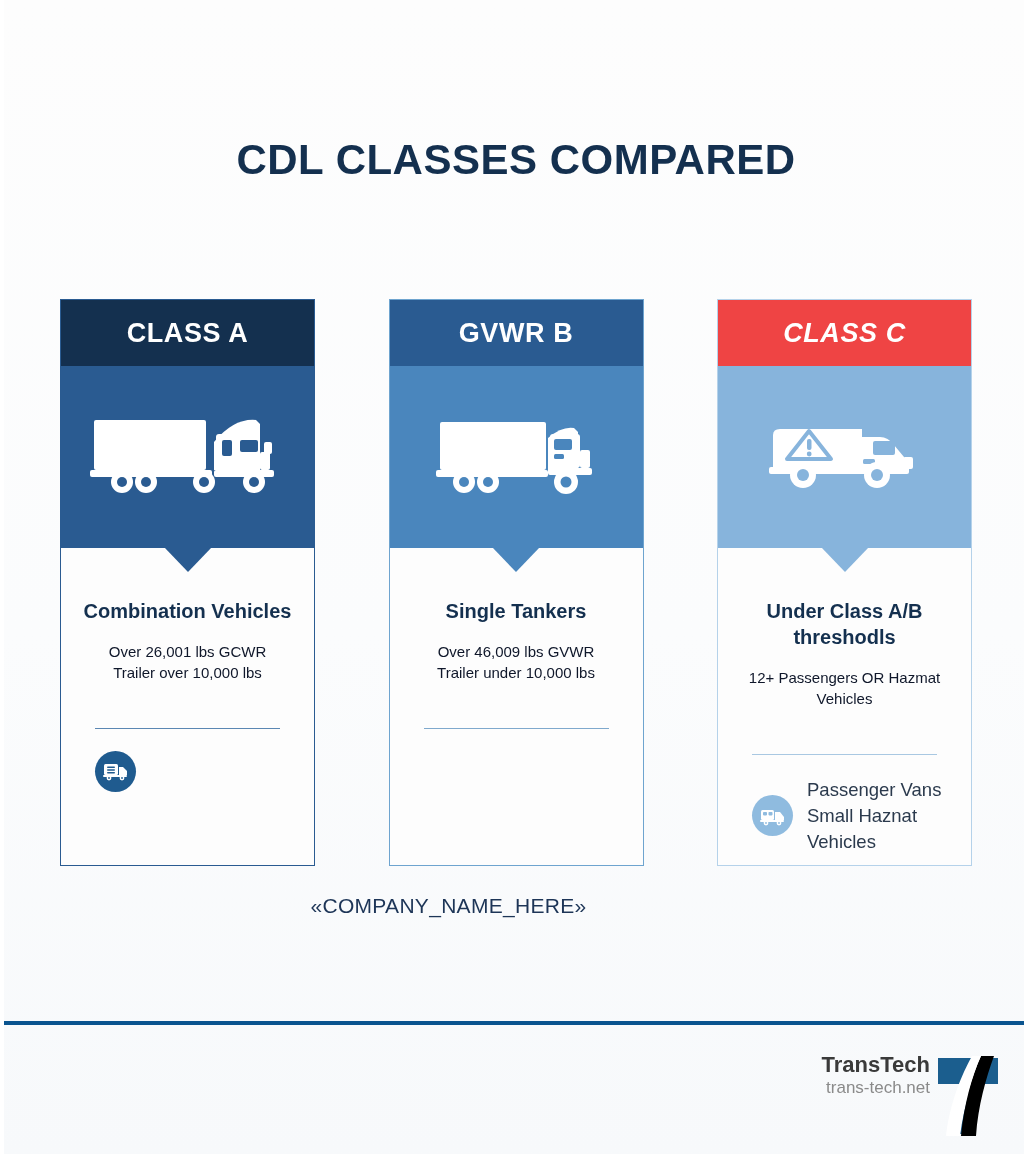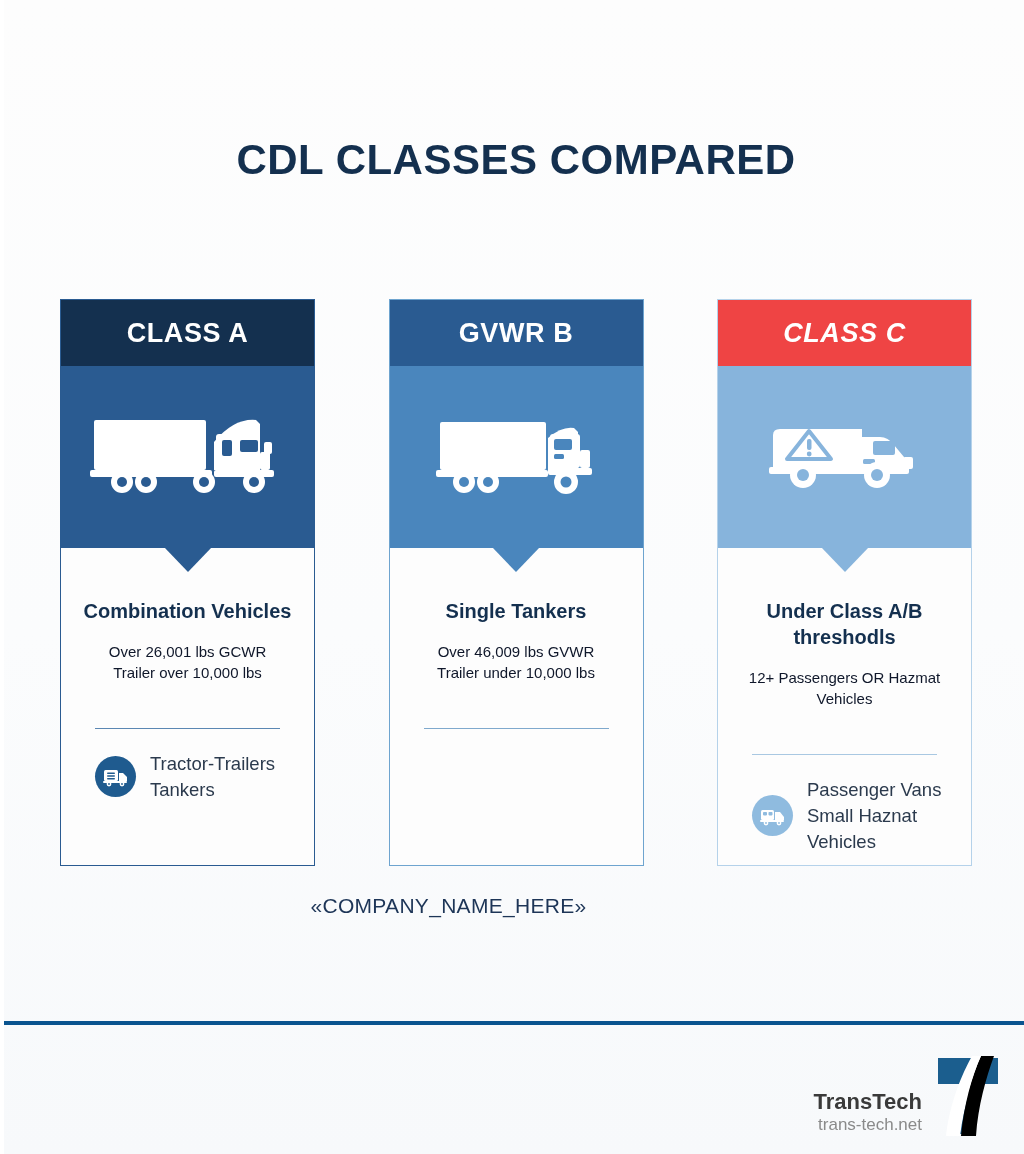--- a/index.html
+++ b/index.html
@@ -177,22 +177,22 @@
     top: 1021px;
     width: 1024px;
     height: 4px;
     background: #0a548f;
   }
   .brand {
     position: absolute;
     right: 24px;
     top: 1052px;
     display: flex;
-    align-items: flex-end;
-    gap: 10px;
+    align-items: flex-start;
+    gap: 2px;
   }
   .brand-text { text-align: right; }
   .brand-name {
     font-size: 22px;
     font-weight: bold;
     color: #3a3a3a;
     line-height: 1.15;
   }
   .brand-url {
     font-size: 17px;
@@ -263,22 +263,20 @@
               </g>
               <g fill="#1f5b8f">
                 <rect x="4" y="5.5" width="8" height="1.6" rx="0.8"></rect>
                 <rect x="4" y="8.2" width="8" height="1.6" rx="0.8"></rect>
                 <rect x="4" y="10.9" width="8" height="1.6" rx="0.8"></rect>
                 <circle cx="6" cy="17" r="0.9"></circle>
                   <circle cx="19" cy="17" r="0.9"></circle>
               </g>
             </svg>
           </span>
-          <span class="ex-text">Tractor-Trailers
-Tankers</span>
         </div>
       </div>
     </div>
 
     <div class="card b">
       <div class="card-header">GVWR B</div>
       <div class="card-hero">
         <span class="hero-icon">
           <svg width="164" height="90" viewBox="0 0 164 90">
             <g fill="#ffffff">

